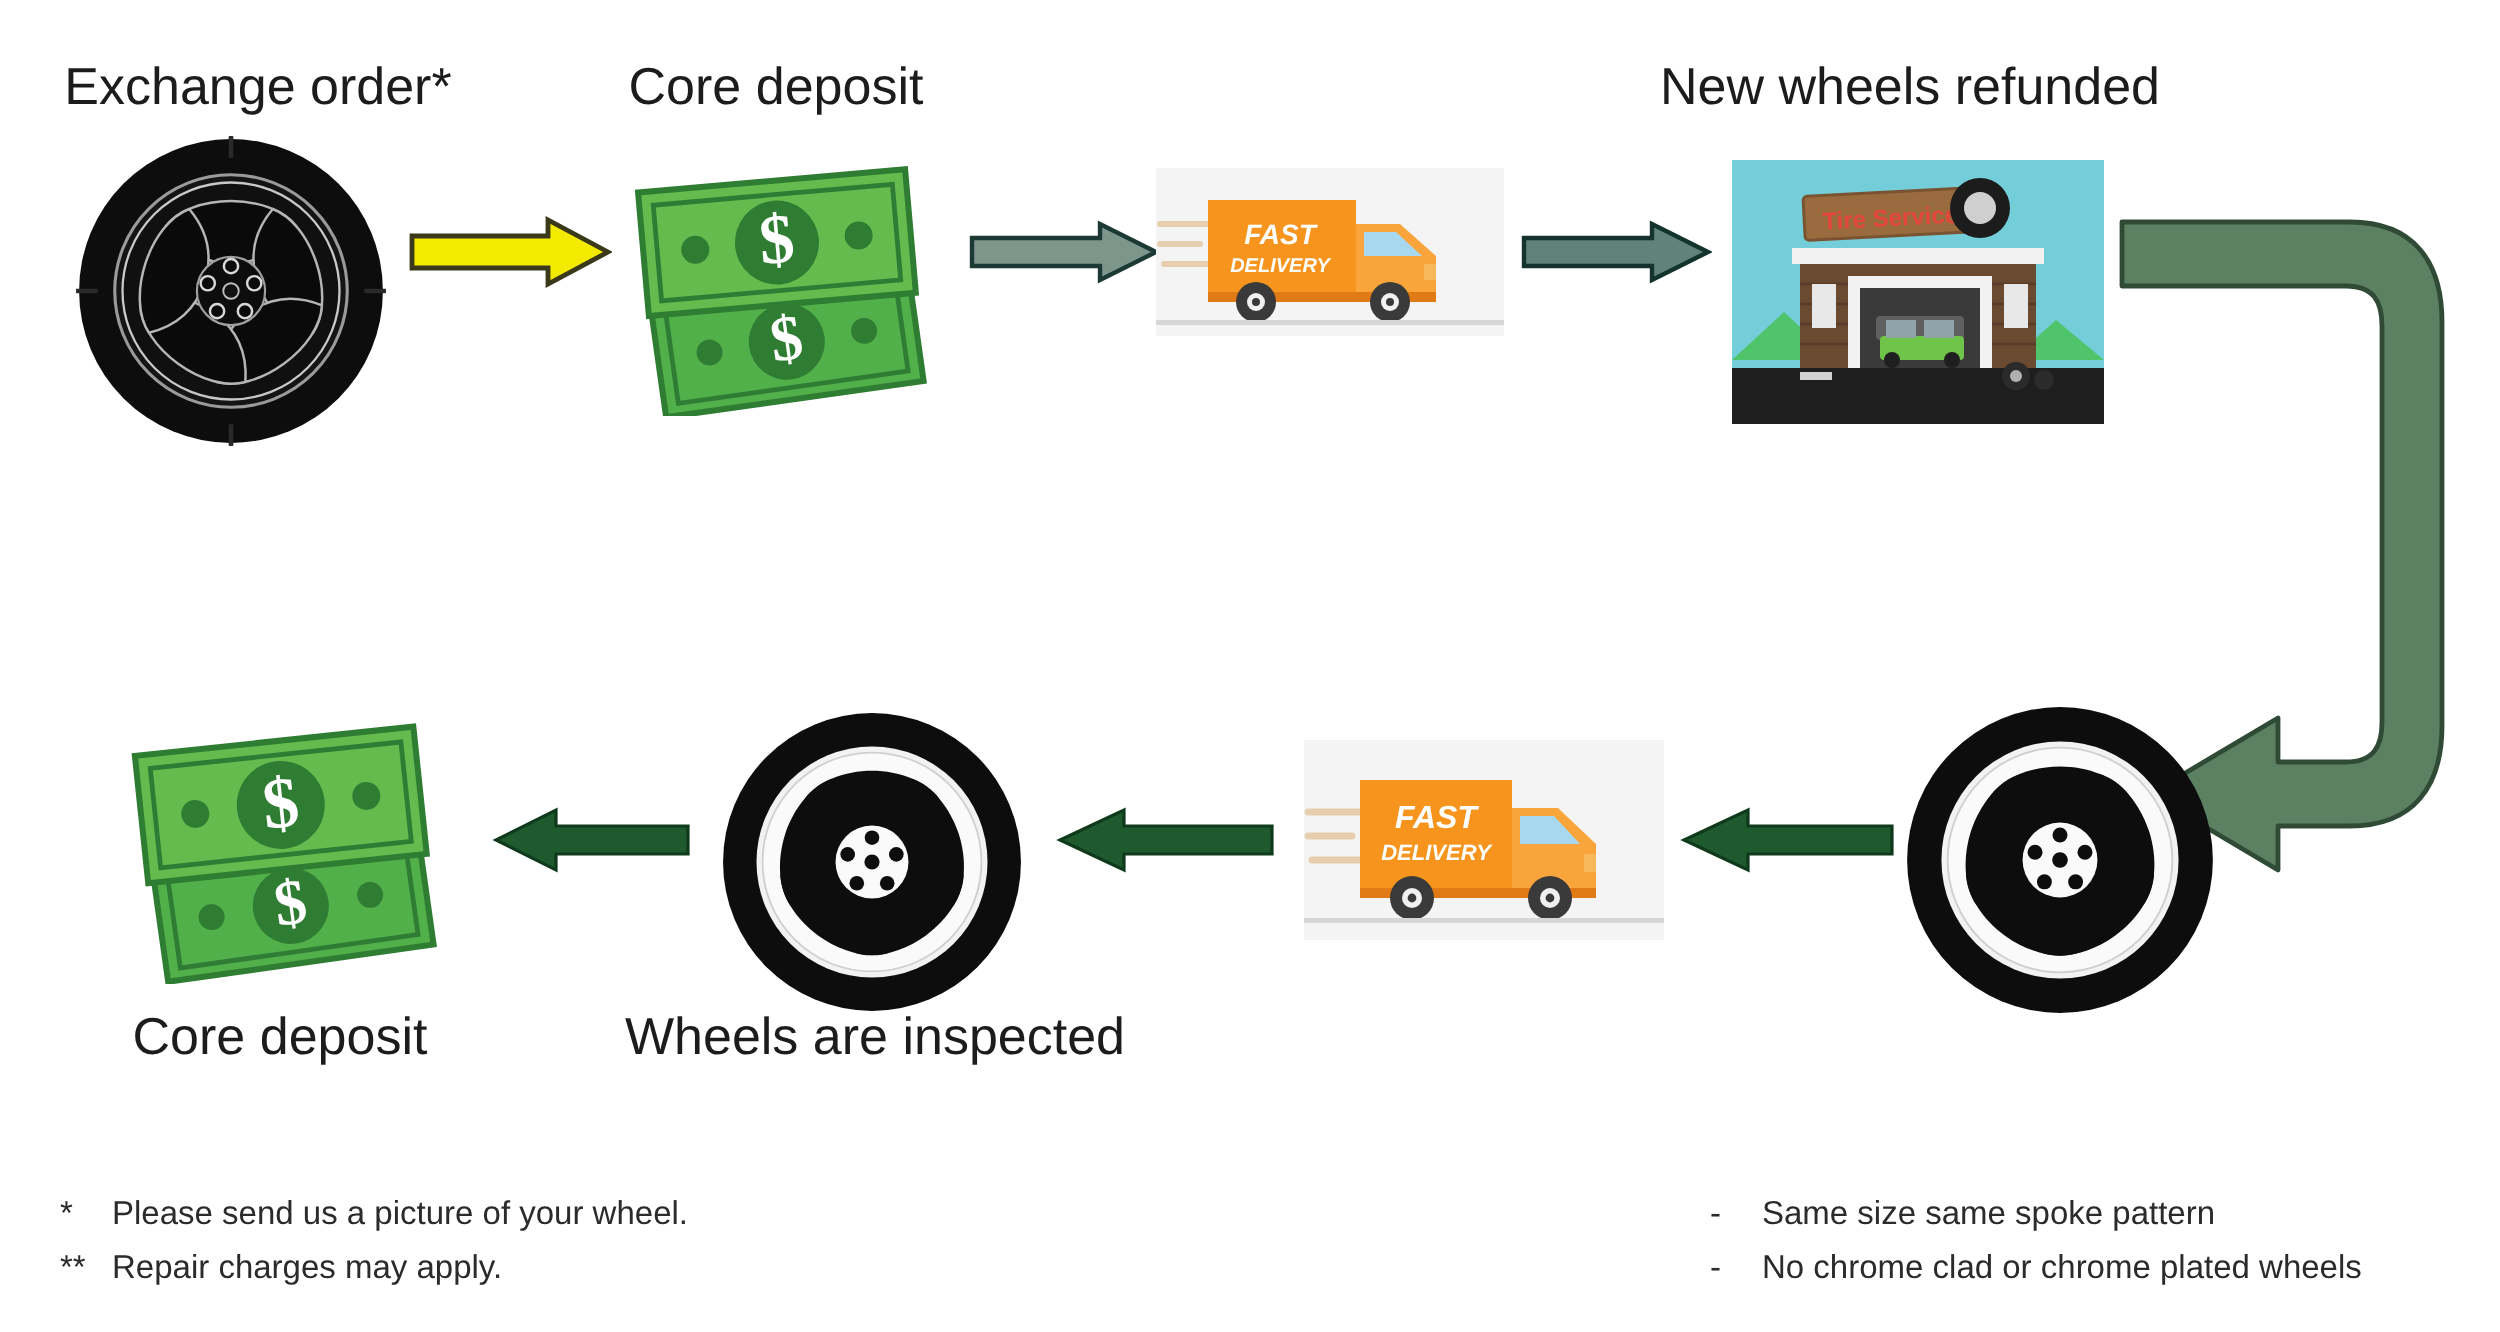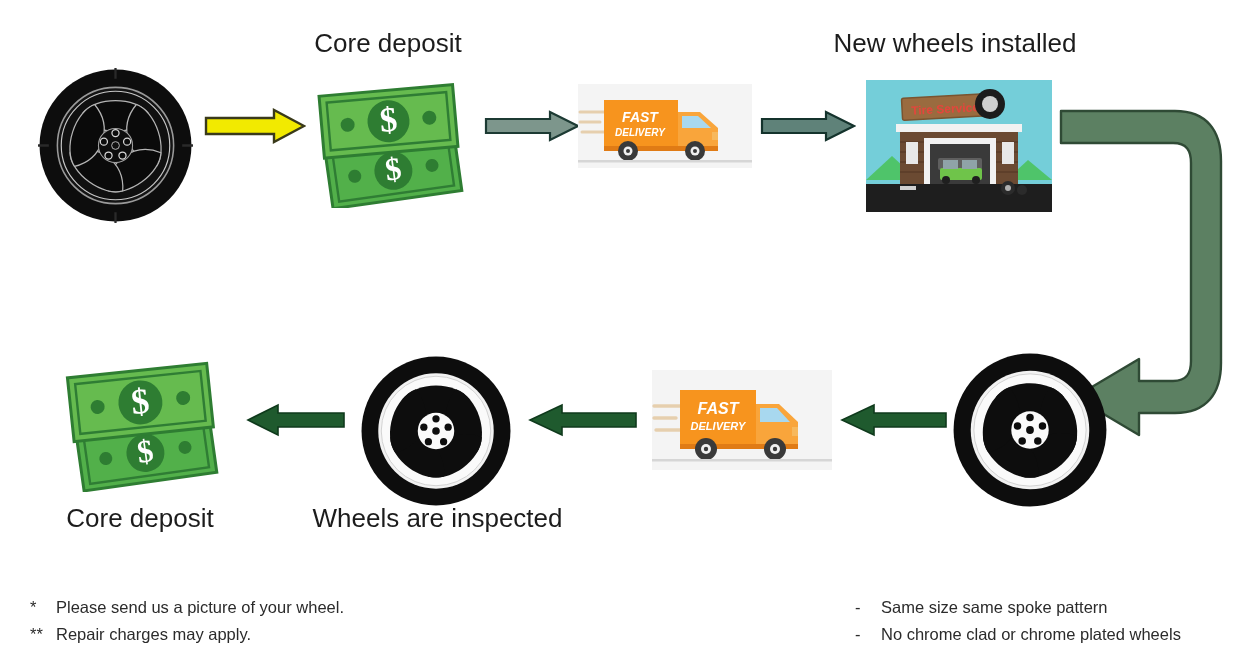--- a/index.html
+++ b/index.html
@@ -69,24 +69,25 @@
 
   
   .arrow { position: absolute; }
   .arrow svg { display:block; width:100%; height:100%; }
 </style>
 </head>
 <body>
 
 <div id="canvas">
 
+  <div class="abs label" style="left:0px; top:28px; width:258px;">Exchange order*</div>
 
   <div class="abs label" style="left:288px; top:28px; width:200px;">Core deposit</div>
 
-  <div class="abs label" style="left:800px; top:28px; width:310px;">New wheels installed</div>
+  <div class="abs label" style="left:800px; top:28px; width:310px;">New wheels refunded</div>
 
   <div class="wheel" style="left:38px; top:68px; width:155px; height:155px;">
     <svg viewBox="0 0 200 200" xmlns="http://www.w3.org/2000/svg">
       <defs>
         <clipPath id="tread-clip-a">
             <circle cx="100" cy="100" r="100"></circle>
           </clipPath>
       </defs>
 
       <circle cx="100" cy="100" r="98" fill="#0d0d0d"></circle>

